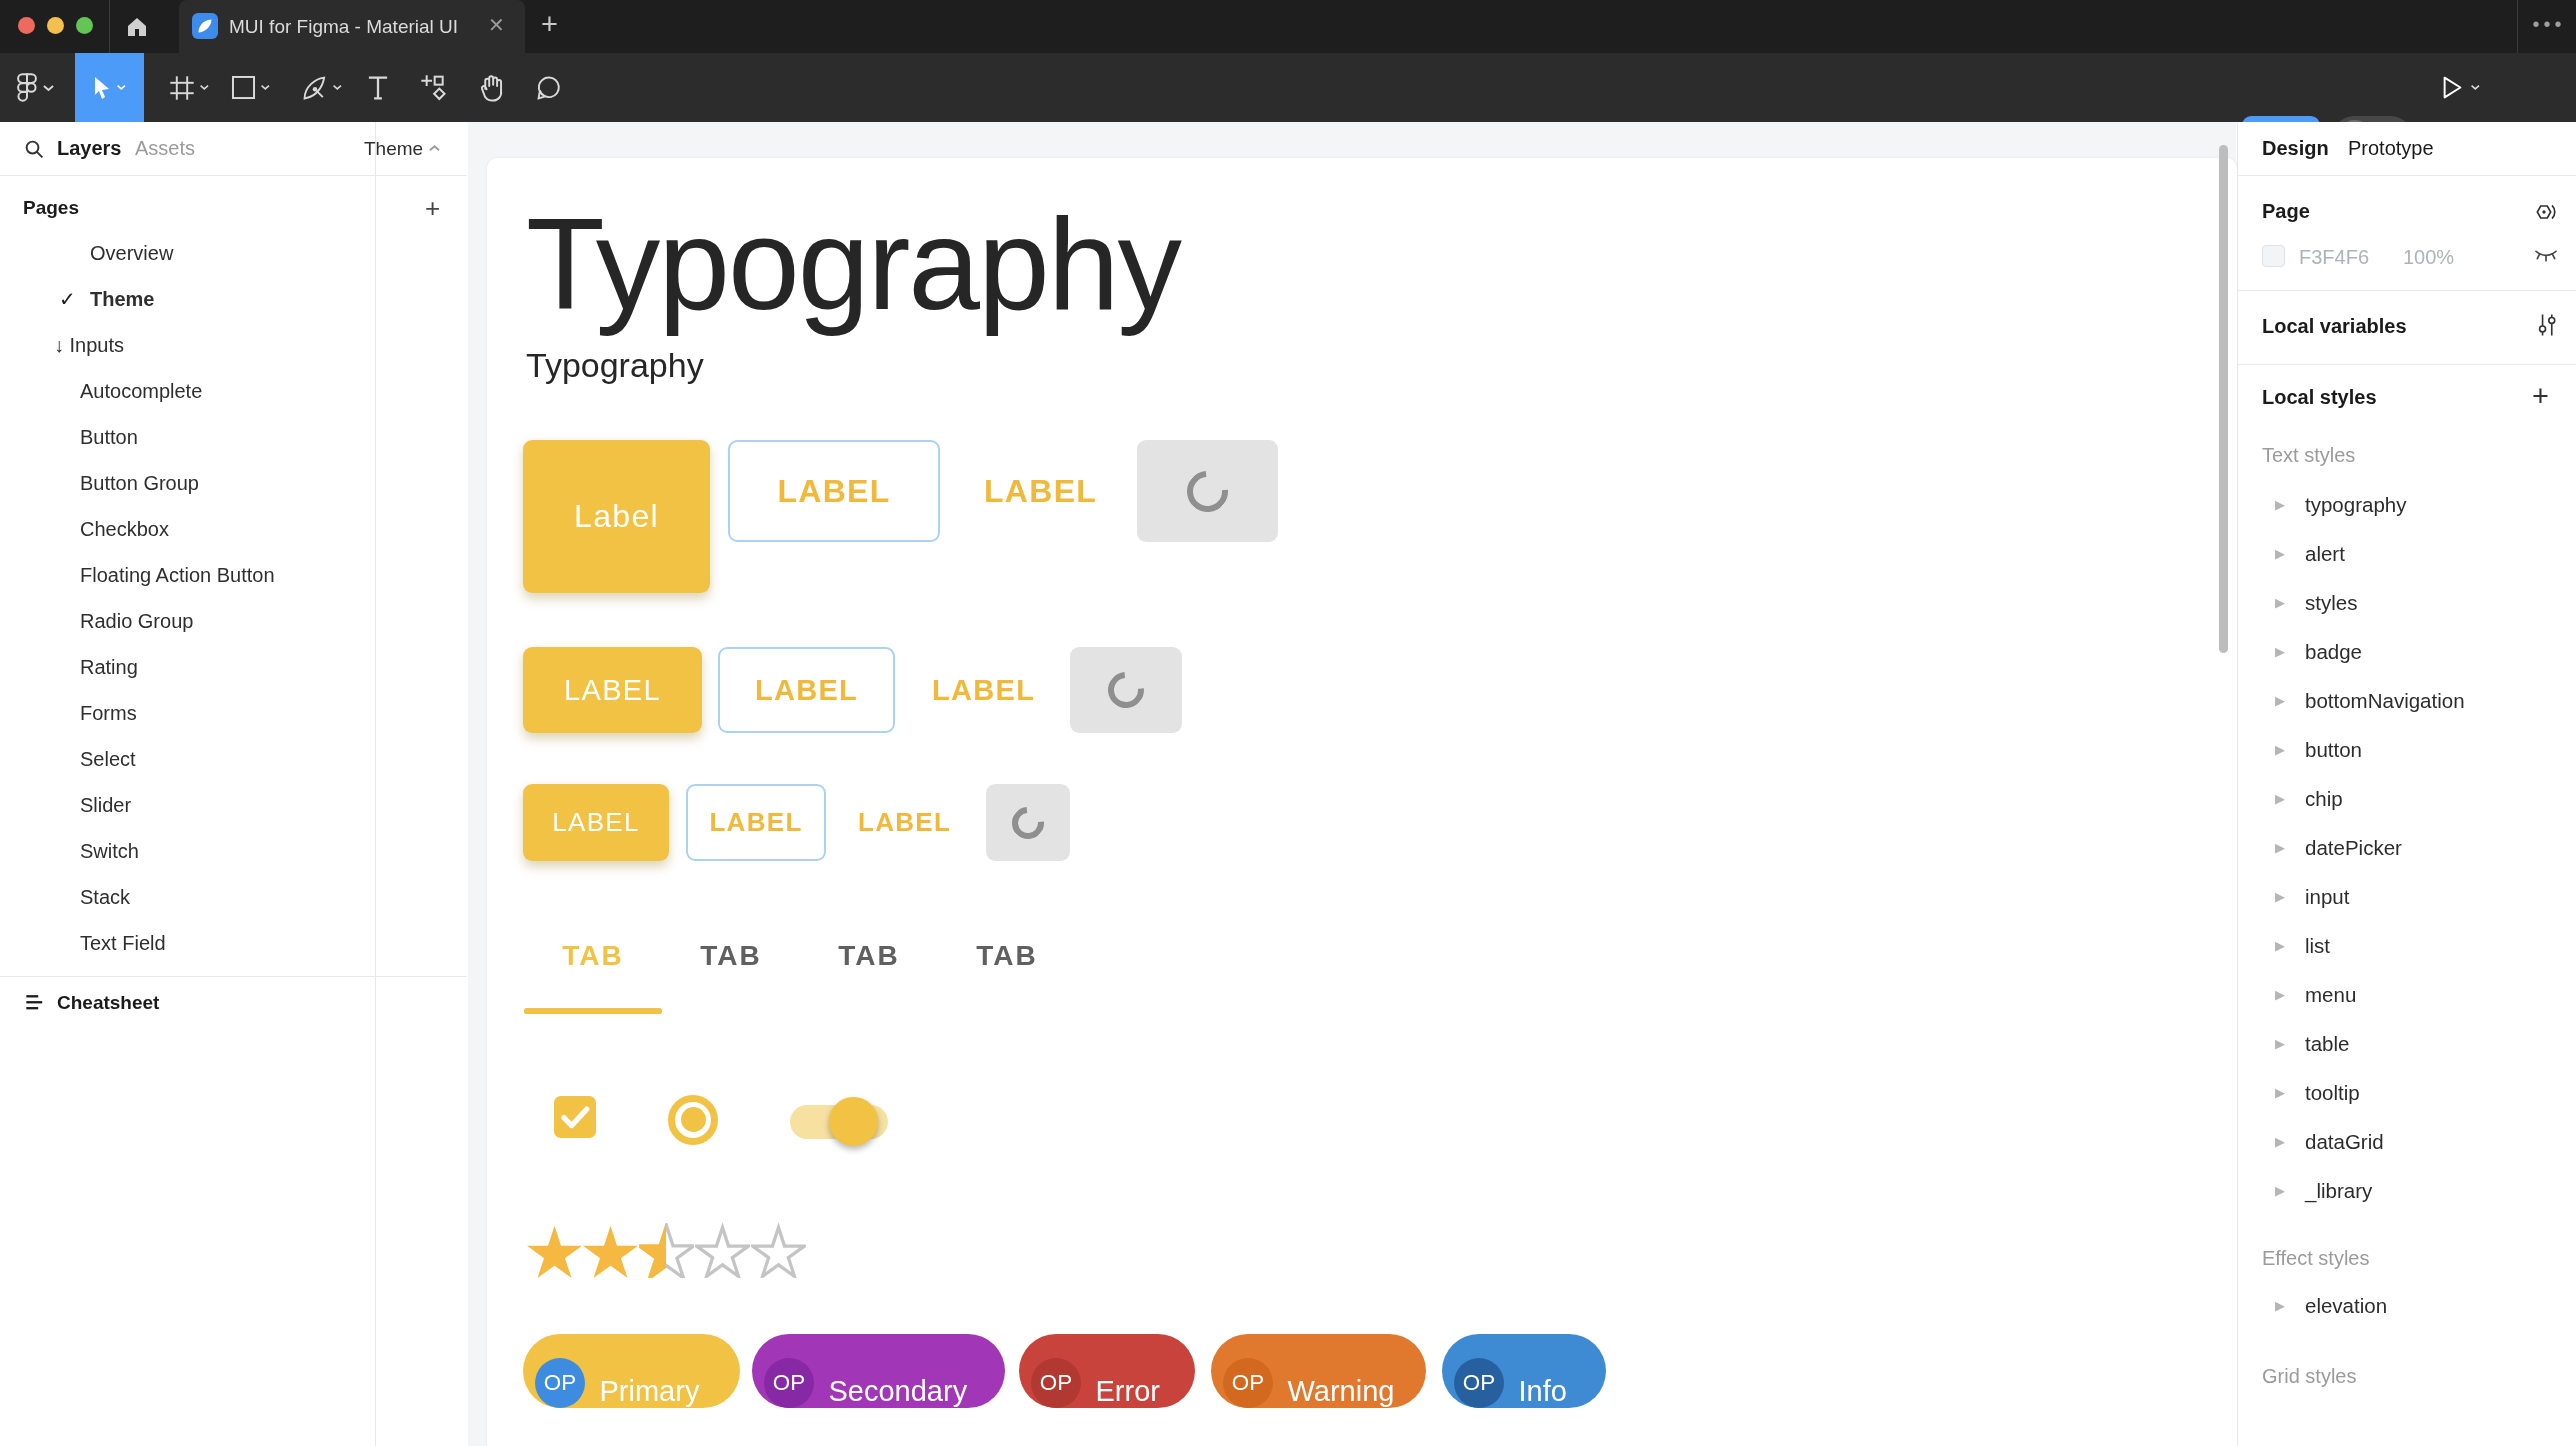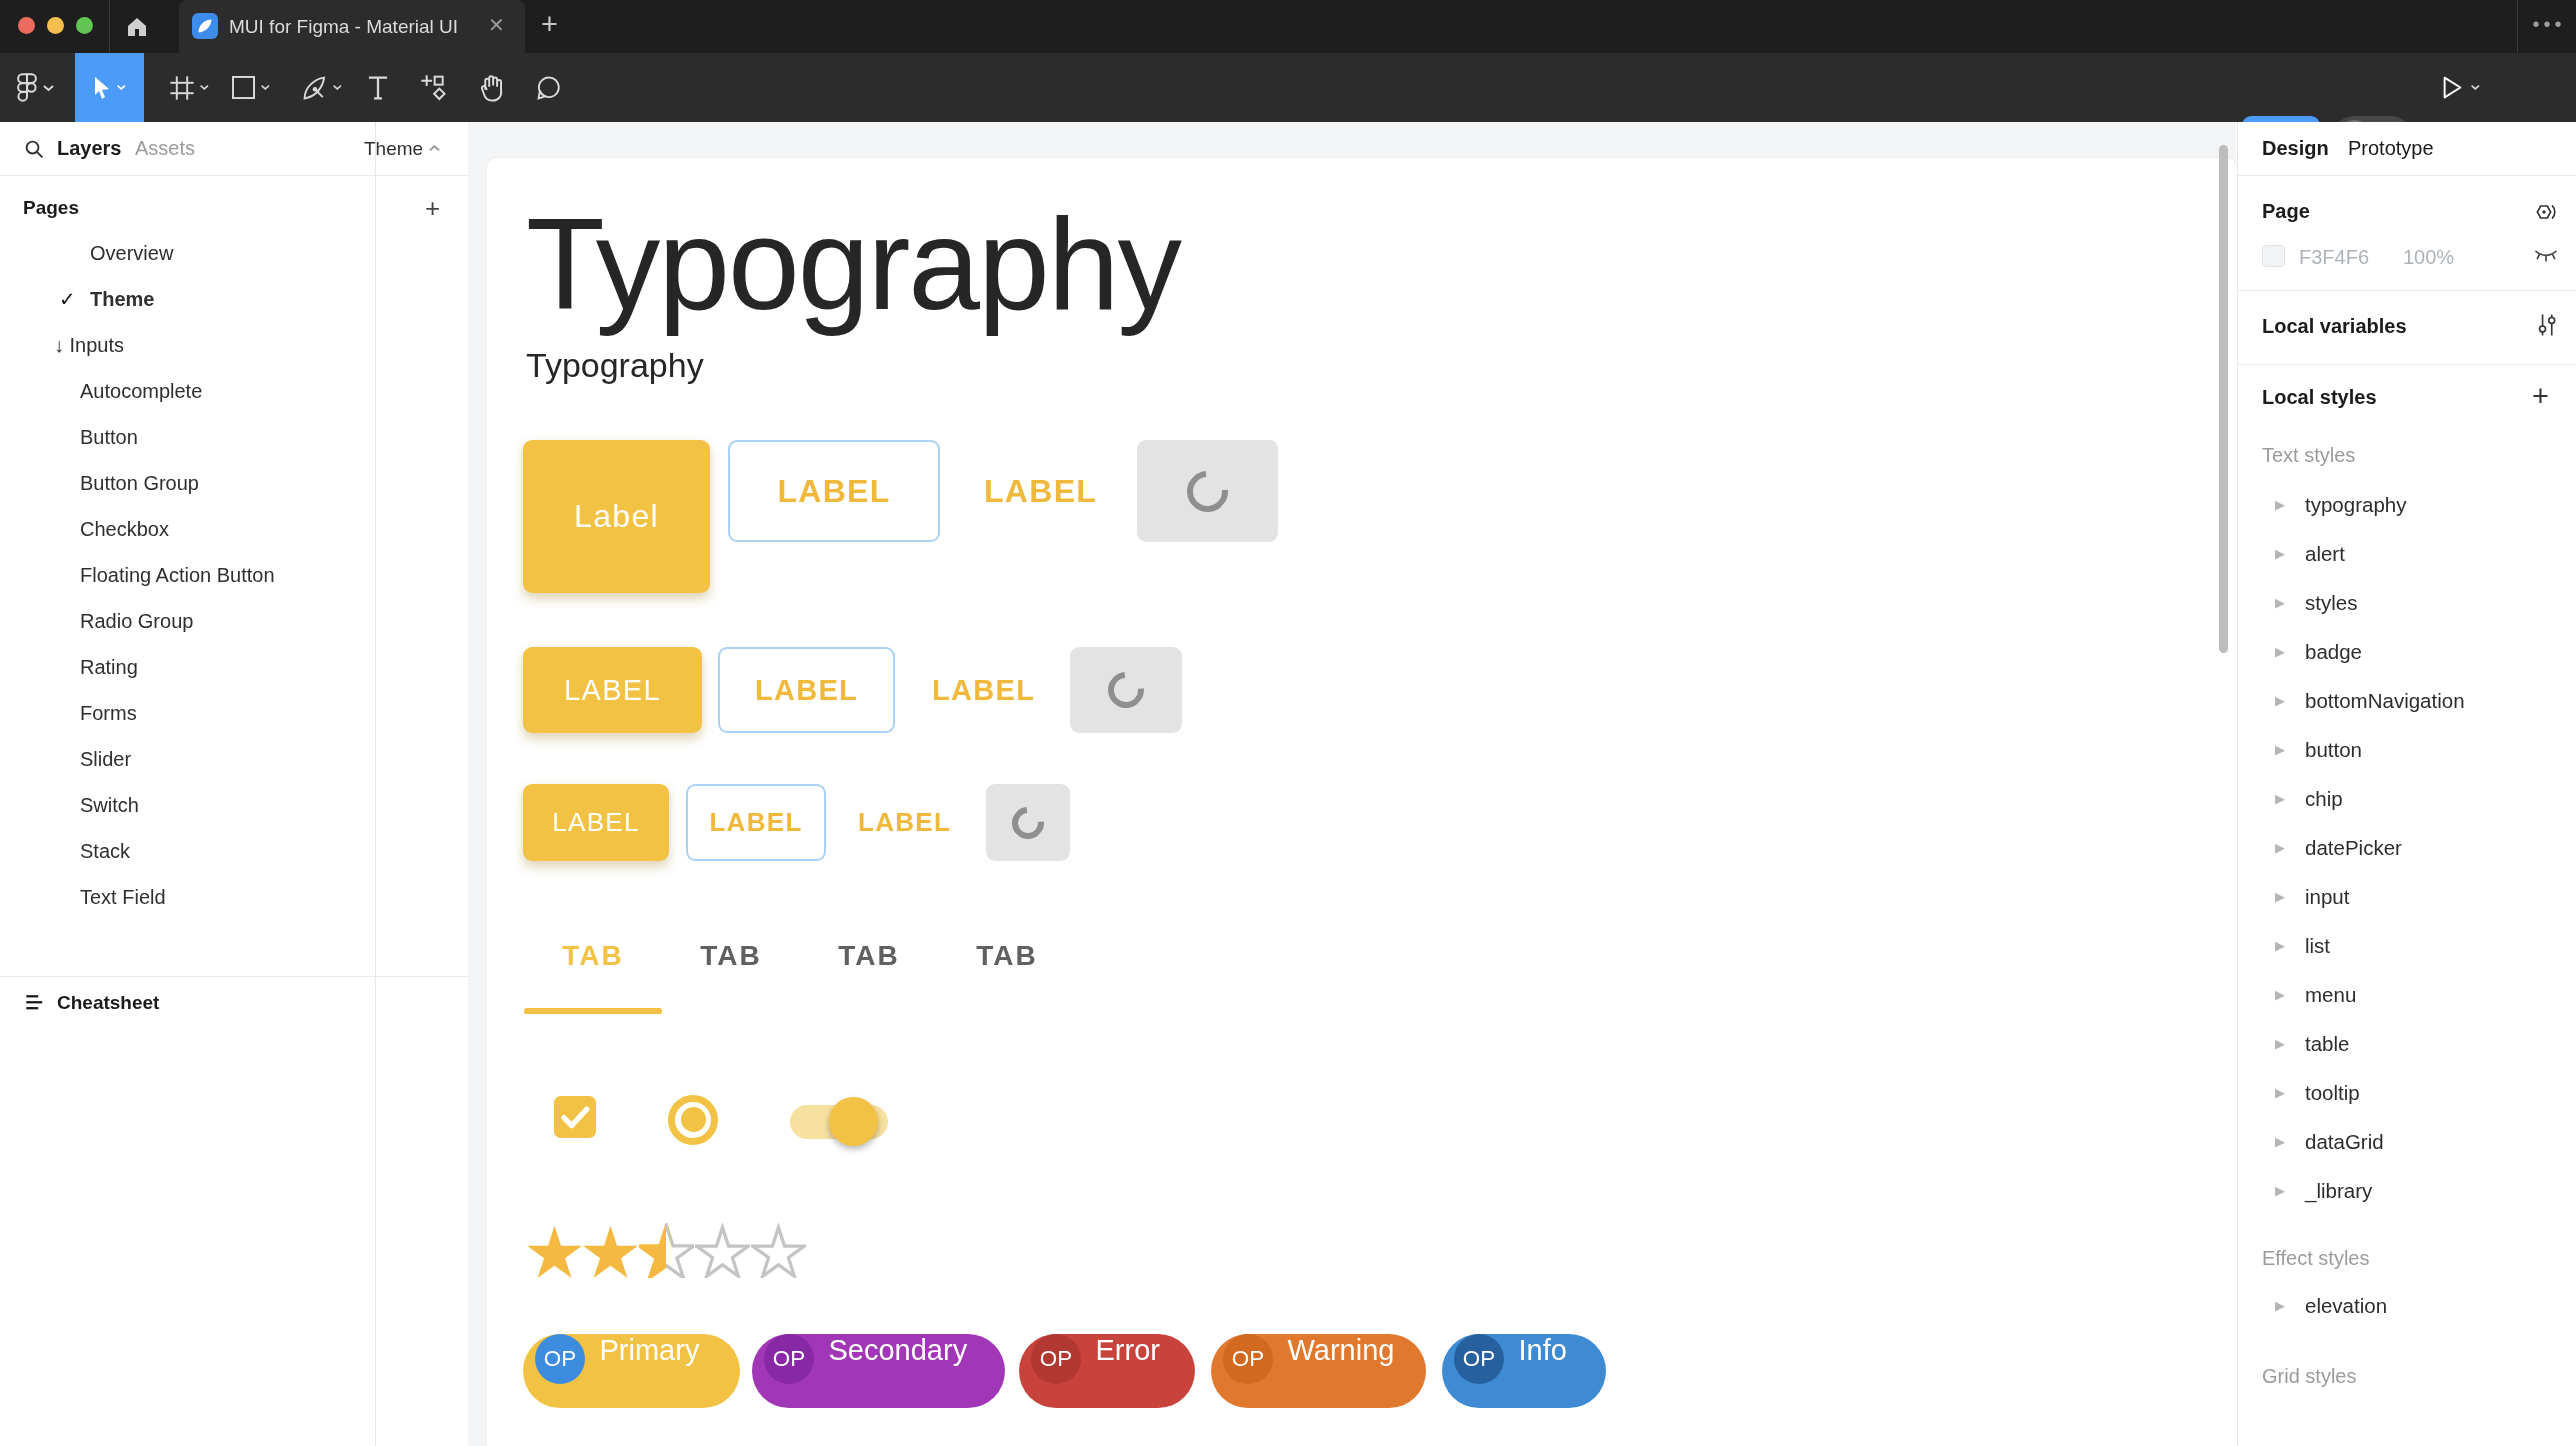--- a/index.html
+++ b/index.html
@@ -73,21 +73,21 @@
   .tab-underline{left:524px;top:1008px;width:138px;height:6px;border-radius:2.6px;background:#F2C244;}
 
   .checkbox{left:554px;top:1096px;width:42px;height:42px;border-radius:6.6px;background:#F2C244;}
   .radio-outer{left:668px;top:1095px;width:50px;height:50px;border-radius:50%;border:7.3px solid #F2C244;box-sizing:border-box;background:#fff;}
   .radio-dot{left:681px;top:1107px;width:25px;height:25px;border-radius:50%;background:#F2C244;}
   .sw-track{left:790px;top:1105px;width:98px;height:34px;border-radius:17px;background:#F7E1A1;}
   .sw-thumb{left:829px;top:1097px;width:49px;height:49px;border-radius:50%;background:#F2C244;box-shadow:0 3.3px 6.6px rgba(0,0,0,.28);}
 
   .star{width:55px;height:55px;top:1223px;}
 
-  .chip{top:1334px;height:74px;border-radius:37px;display:flex;align-items:flex-start;color:#fff;font-size:29px;}
+  .chip{top:1334px;height:74px;border-radius:37px;display:flex;align-items:flex-end;color:#fff;font-size:29px;}
   .chip .av{width:50px;height:50px;border-radius:50%;margin-left:12px;display:flex;align-items:center;justify-content:center;
             font-size:22.4px;color:#fff;}
   .chip .lb{margin:0 22.4px 0 14.5px;}
   .chip-primary{left:523px;width:217px;background:#F2C244;} .chip-primary .av{background:#3D8CE0;}
   .chip-secondary{left:752px;width:253px;background:#A136B7;} .chip-secondary .av{background:#8728A5;}
   .chip-error{left:1019px;width:176px;background:#C8433B;} .chip-error .av{background:#B23931;}
   .chip-warning{left:1211px;width:215px;background:#E0782E;} .chip-warning .av{background:#D2691E;}
   .chip-info{left:1442px;width:164px;background:#3E8BD4;} .chip-info .av{background:#27609E;}
 
   svg{display:block;}
@@ -250,20 +250,21 @@
       <div class="lp-item lvl1 bold"><span class="check">✓</span><span>Theme</span></div>
       <div class="lp-item lvl2"><span>↓ Inputs</span></div>
       <div class="lp-item lvl3"><span>Autocomplete</span></div>
       <div class="lp-item lvl3"><span>Button</span></div>
       <div class="lp-item lvl3"><span>Button Group</span></div>
       <div class="lp-item lvl3"><span>Checkbox</span></div>
       <div class="lp-item lvl3"><span>Floating Action Button</span></div>
       <div class="lp-item lvl3"><span>Radio Group</span></div>
       <div class="lp-item lvl3"><span>Rating</span></div>
       <div class="lp-item lvl3"><span>Forms</span></div>
+      <div class="lp-item lvl3"><span>Select</span></div>
       <div class="lp-item lvl3"><span>Slider</span></div>
       <div class="lp-item lvl3"><span>Switch</span></div>
       <div class="lp-item lvl3"><span>Stack</span></div>
       <div class="lp-item lvl3"><span>Text Field</span></div>
     </div>
 
     <div class="abs hdiv" style="left:0;top:854px;width:467px;"></div>
     <div class="abs cheats">
       <svg class="abs" style="left:25px;top:16px;" width="18.5" height="18.5" viewBox="0 0 28 28">
         <g stroke="#1b1b1b" stroke-width="3.5">

